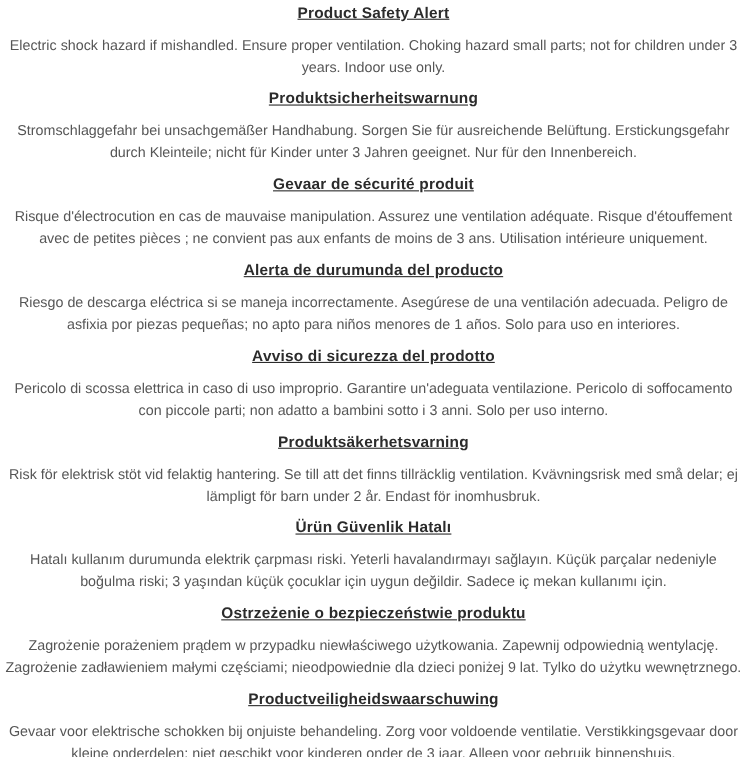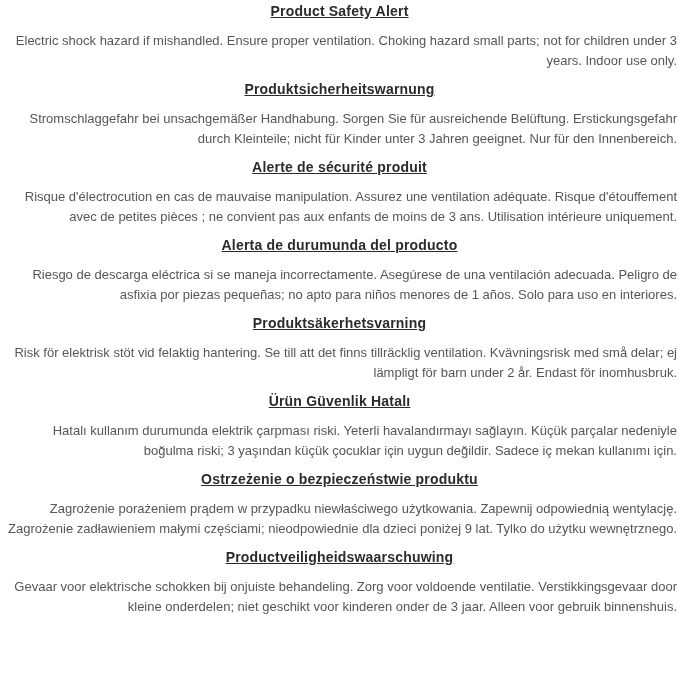--- a/index.html
+++ b/index.html
@@ -26,48 +26,51 @@
       letter-spacing: 0.2px;
       margin: 0 0 11px 0;
       text-decoration: underline;
     }
     .section-body {
       font-size: 13px;
       font-weight: 400;
       color: #565656;
       line-height: 20px;
       margin: 0 0 9px 0;
-      text-align: right;
     }
   </style>
 </head>
 <body>
 
 <div class="doc">
 
   <div class="section">
     <h3 class="section-heading">Product Safety Alert</h3>
     <p class="section-body">Electric shock hazard if mishandled. Ensure proper ventilation. Choking hazard small parts; not for children under 3 years. Indoor use only.</p>
   </div>
 
   <div class="section">
     <h3 class="section-heading">Produktsicherheitswarnung</h3>
     <p class="section-body">Stromschlaggefahr bei unsachgemäßer Handhabung. Sorgen Sie für ausreichende Belüftung. Erstickungsgefahr durch Kleinteile; nicht für Kinder unter 3 Jahren geeignet. Nur für den Innenbereich.</p>
   </div>
 
   <div class="section">
-    <h3 class="section-heading">Alerte de sécurité produit</h3>
+    <h3 class="section-heading">Gevaar de sécurité produit</h3>
     <p class="section-body">Risque d'électrocution en cas de mauvaise manipulation. Assurez une ventilation adéquate. Risque d'étouffement avec de petites pièces ; ne convient pas aux enfants de moins de 3 ans. Utilisation intérieure uniquement.</p>
   </div>
 
   <div class="section">
     <h3 class="section-heading">Alerta de durumunda del producto</h3>
     <p class="section-body">Riesgo de descarga eléctrica si se maneja incorrectamente. Asegúrese de una ventilación adecuada. Peligro de asfixia por piezas pequeñas; no apto para niños menores de 1 años. Solo para uso en interiores.</p>
   </div>
 
+  <div class="section">
+    <h3 class="section-heading">Avviso di sicurezza del prodotto</h3>
+    <p class="section-body">Pericolo di scossa elettrica in caso di uso improprio. Garantire un'adeguata ventilazione. Pericolo di soffocamento con piccole parti; non adatto a bambini sotto i 3 anni. Solo per uso interno.</p>
+  </div>
 
   <div class="section">
     <h3 class="section-heading">Produktsäkerhetsvarning</h3>
     <p class="section-body">Risk för elektrisk stöt vid felaktig hantering. Se till att det finns tillräcklig ventilation. Kvävningsrisk med små delar; ej lämpligt för barn under 2 år. Endast för inomhusbruk.</p>
   </div>
 
   <div class="section">
     <h3 class="section-heading">Ürün Güvenlik Hatalı</h3>
     <p class="section-body">Hatalı kullanım durumunda elektrik çarpması riski. Yeterli havalandırmayı sağlayın. Küçük parçalar nedeniyle boğulma riski; 3 yaşından küçük çocuklar için uygun değildir. Sadece iç mekan kullanımı için.</p>
   </div>

